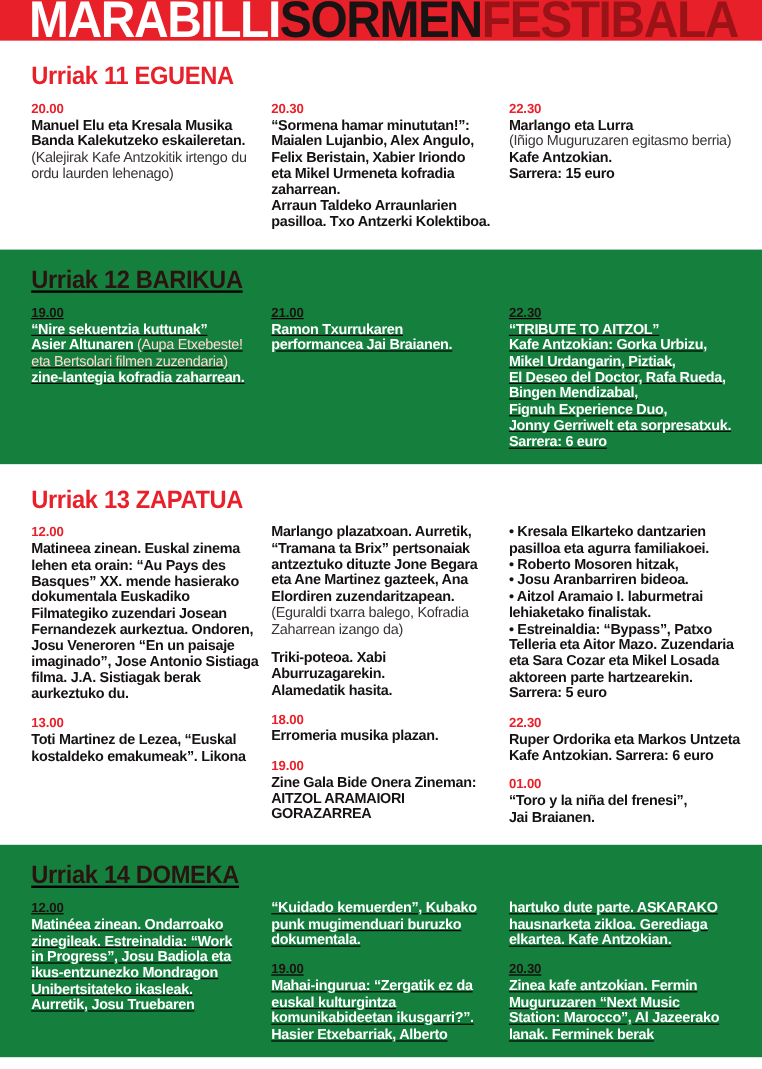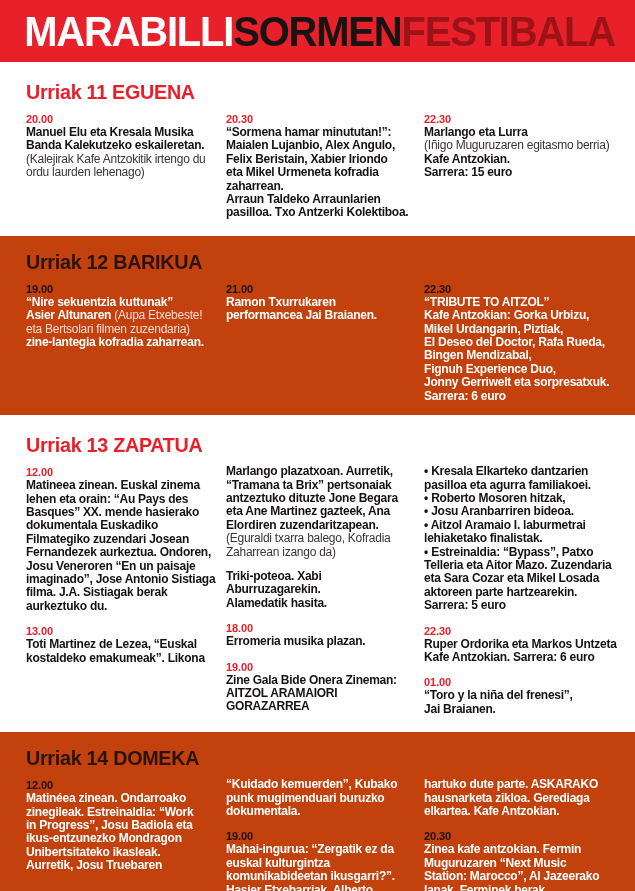--- a/index.html
+++ b/index.html
@@ -12,21 +12,21 @@
     height: 891px;
     font-family: "Liberation Sans", sans-serif;
     -webkit-font-smoothing: antialiased;
     overflow: hidden;
     position: relative;
   }
 
   
   .masthead {
     background: #e8202a;
-    height: 62px;
+    height: 34px;
     padding: 0 0 0 0;
     display: flex;
     align-items: center;
     overflow: hidden;
   }
   .masthead-title {
     font-family: "Liberation Sans Narrow", "Liberation Sans", sans-serif;
     font-weight: 700;
     font-size: 43px;
     line-height: 43px;
@@ -40,21 +40,21 @@
   .mh-2 { color: #1a1313; }
   .mh-3 { color: #9c1317; }
   .thin-white { height: 4px; background: #ffffff; }
 
   
   .day {
     padding: 14px 18px 12px 26px;
     box-sizing: border-box;
   }
   .day.white { background: #ffffff; }
-  .day.red   { background: #c2410c; }
+  .day.red   { background: #15803d; text-decoration: underline; }
 
   .day-heading {
     font-family: "Liberation Sans Narrow", "Liberation Sans", sans-serif;
     font-weight: 700;
     font-size: 21px;
     line-height: 23px;
     letter-spacing: -0.3px;
     margin: 0 0 9px 0;
     transform: scaleX(0.94);
     transform-origin: left center;

